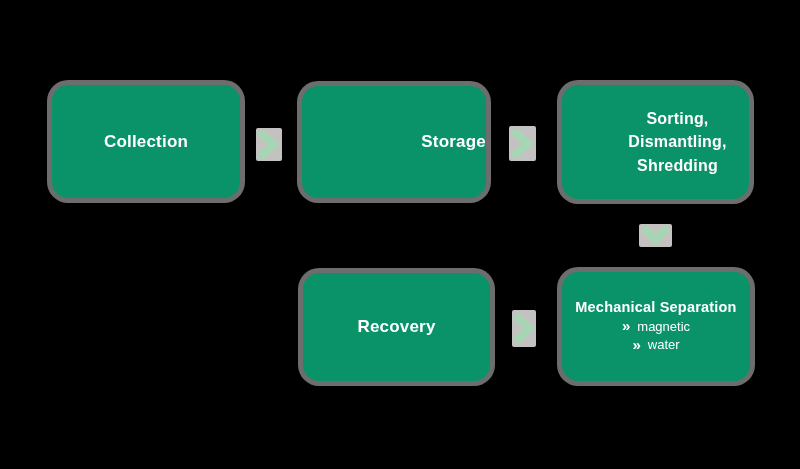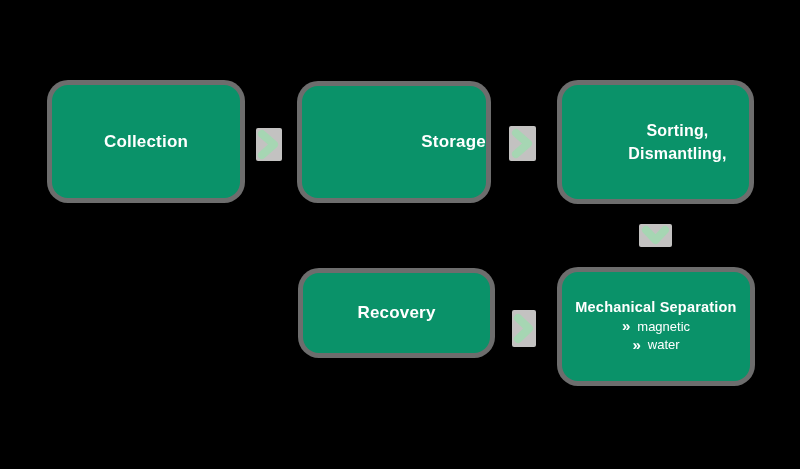--- a/index.html
+++ b/index.html
@@ -54,21 +54,21 @@
   .sub-item .chev-icon {
     font-weight: bold;
     font-size: 15px;
     line-height: 1;
     position: relative;
     top: -1px;
   }
   #box-collection { left: 44px;  top: 85px;  width: 188px; height: 113px; margin-left: 8px; }
   #box-storage    { left: 302px; top: 86px;  width: 184px; height: 112px; align-items: flex-end; }
   #box-sorting    { left: 562px; top: 85px;  width: 187px; height: 114px; }
-  #box-recovery   { left: 303px; top: 273px; width: 187px; height: 80px; }
+  #box-recovery   { left: 303px; top: 273px; width: 187px; height: 108px; }
   #box-mechsep    { left: 562px; top: 272px; width: 188px; height: 109px; }
 
   .arrow {
     position: absolute;
     background: var(--arrow-shadow-gray);
     border-radius: 2px;
     display: flex;
     align-items: flex-start;
     justify-content: flex-start;
     color: var(--arrow-green);
@@ -100,20 +100,21 @@
 
   <div class="arrow" id="arrow-2">
     <svg width="27" height="35" viewBox="0 0 27 35">
       <path d="M7 7 L19 17.5 L7 28" fill="none" stroke="currentColor" stroke-width="8" stroke-linecap="round" stroke-linejoin="round"></path>
     </svg>
   </div>
 
   <div class="box" id="box-sorting">
     <span class="title">
       <span class="line">Sorting, Dismantling,</span>
+      <span class="line">Shredding</span>
     </span>
   </div>
 
   <div class="arrow" id="arrow-3">
     <svg width="33" height="23" viewBox="0 0 33 23">
       <path d="M7 6 L16.5 16 L26 6" fill="none" stroke="currentColor" stroke-width="8" stroke-linecap="round" stroke-linejoin="round"></path>
     </svg>
   </div>
 
   <div class="box" id="box-recovery">

